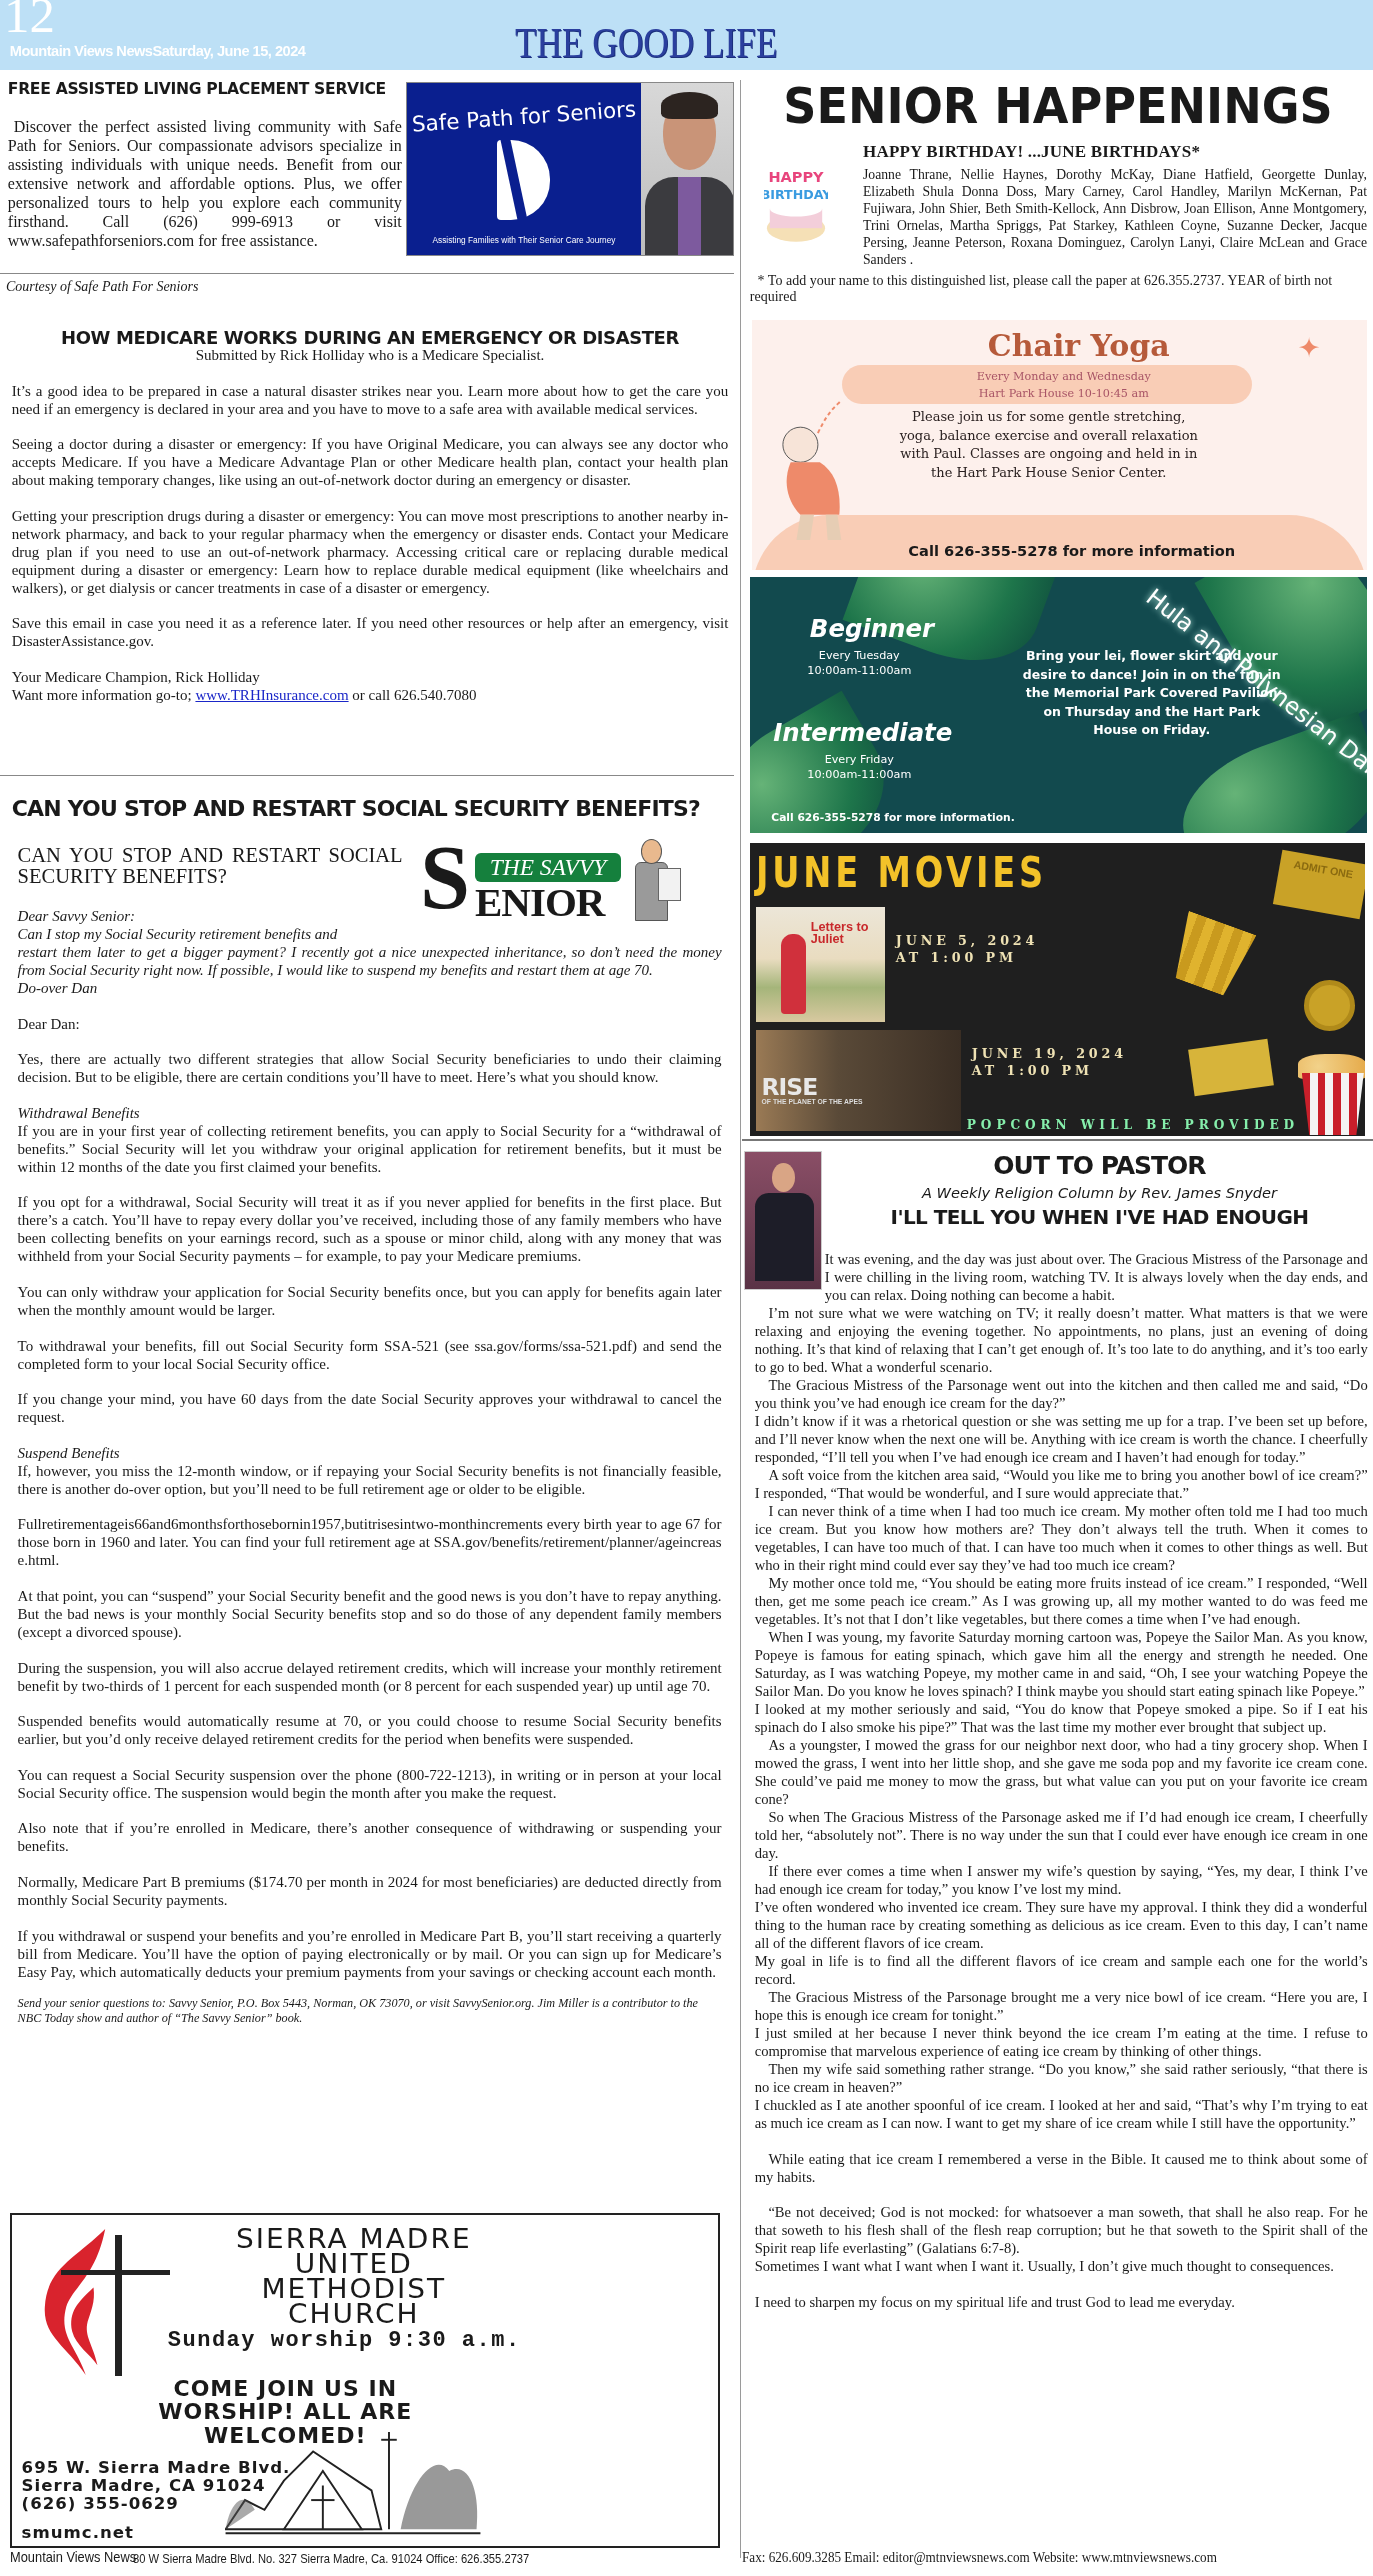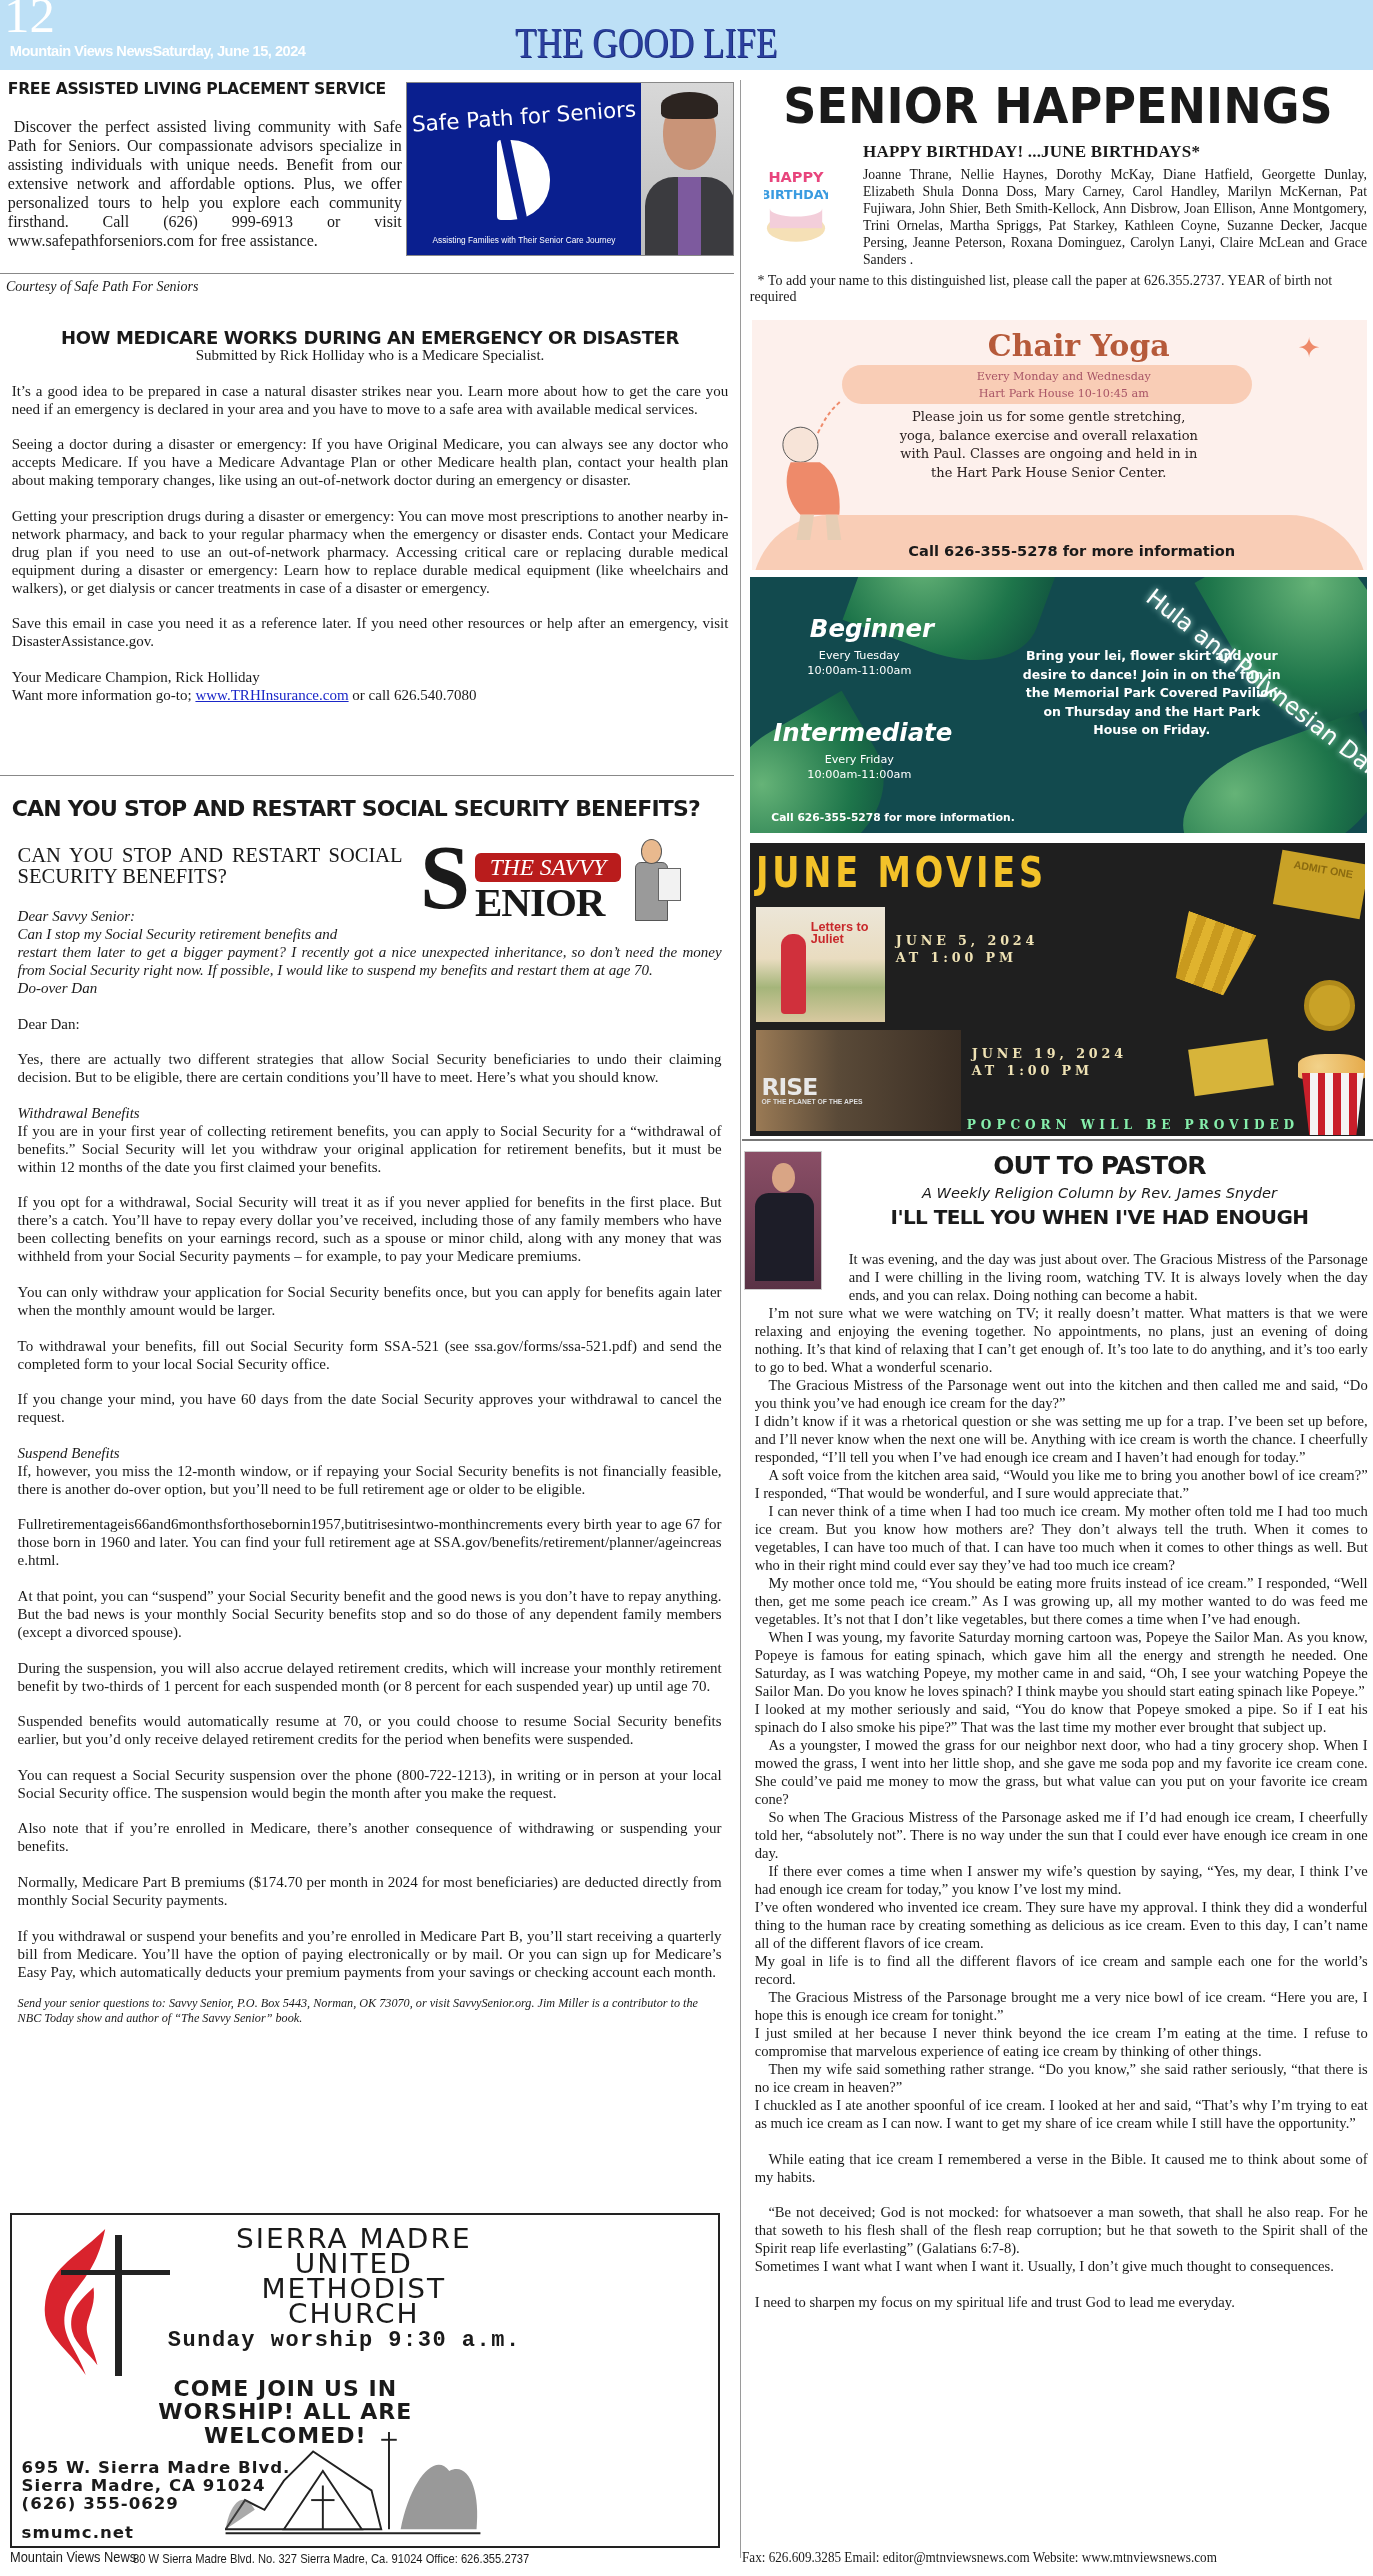--- a/index.html
+++ b/index.html
@@ -46,21 +46,21 @@
   .medicare .sub { text-align: center; font-size: 15px; margin-top: -1px; }
   .medicare .body { margin: 17.6px 11.7px 0 11.7px; }
   .link { color: #1a26c8; text-decoration: underline; }
 
   
   .ss { position: absolute; left: 0; top: 726px; width: 740px; }
   .ss h2 { font-size: 22px; margin-left: 11.7px; letter-spacing: -0.8px; }
   .ss .sub-title { position: absolute; left: 17.6px; top: 49px; width: 385px; font-size: 20.5px; line-height: 20.5px; text-align: justify; text-align-last: left; }
   .savvy-logo { position: absolute; left: 420px; top: 43px; width: 293px; height: 90px; }
   .savvy-logo .big-s { position: absolute; left: 0; top: -5.9px; font-family: "Liberation Serif", serif; font-weight: bold; font-size: 90px; color: #1a1a1a; line-height: 1; }
-  .savvy-logo .badge { position: absolute; left: 55px; top: 13.7px; width: 146px; height: 29px; background: #b91c1c; border-radius: 5.9px; color: #fff; font-style: italic; font-size: 23.4px; text-align: center; line-height: 29px; font-family: "Liberation Serif", serif; }
+  .savvy-logo .badge { position: absolute; left: 55px; top: 13.7px; width: 146px; height: 29px; background: #15803d; border-radius: 5.9px; color: #fff; font-style: italic; font-size: 23.4px; text-align: center; line-height: 29px; font-family: "Liberation Serif", serif; }
   .savvy-logo .enior { position: absolute; left: 55px; top: 43px; font-family: "Liberation Serif", serif; font-weight: bold; font-size: 41px; line-height: 1; letter-spacing: -1px; color: #1a1a1a; }
   .savvy-logo .man { position: absolute; left: 213px; top: 0; width: 43px; height: 88px; }
   .savvy-logo .man .h { position: absolute; left: 7.8px; top: 0; width: 21.5px; height: 25px; background: #e9b98e; border-radius: 50%; border: 1px solid #555; }
   .savvy-logo .man .b { position: absolute; left: 2px; top: 23.4px; width: 33px; height: 59px; background: #9a9a9a; border: 1px solid #555; border-radius: 5.9px 5.9px 0 0; }
   .savvy-logo .man .paper { position: absolute; left: 25px; top: 29px; width: 23.4px; height: 33px; background: #f2f2f2; border: 1px solid #666; }
   .ss .letter { position: absolute; left: 17.6px; top: 111px; width: 704px; }
   .ss .letter .it { font-style: italic; }
   .ss .q-narrow { width: 385px; }
   .ss .sign { font-size: 12.2px; line-height: 15px; font-style: italic; margin-top: 15.6px; }
 
@@ -126,21 +126,21 @@
   .pastor { position: absolute; left: 0; top: 1073px; width: 632px; }
   .pastor .photo { position: absolute; left: 2px; top: 7.8px; width: 78px; height: 139px; background: linear-gradient(180deg,#8a4e66 0%,#5a3346 100%); border: 1px solid #ccc; }
   .pastor .photo .h { position: absolute; left: 27px; top: 11.7px; width: 23.4px; height: 29px; background: #d9a585; border-radius: 50%; }
   .pastor .photo .b { position: absolute; left: 9.8px; top: 41px; width: 59px; height: 88px; background: #1d1d28; border-radius: 13.7px 13.7px 0 0; }
   .pastor h2 { position: absolute; left: 86px; top: 7.8px; width: 543px; text-align: center; font-family: "DejaVu Sans", sans-serif; font-weight: bold; font-size: 25px; letter-spacing: -1px; }
   .pastor .byline { position: absolute; left: 86px; top: 41px; width: 543px; text-align: center; font-family: "DejaVu Sans", sans-serif; font-style: italic; font-size: 14.6px; }
   .pastor h3 { position: absolute; left: 86px; top: 62px; width: 543px; text-align: center; font-family: "DejaVu Sans", sans-serif; font-weight: bold; font-size: 20px; letter-spacing: -0.6px; }
   .pastor .body { position: absolute; left: 12.7px; top: 107px; width: 613px; font-size: 14.6px; line-height: 18px; text-align: justify; }
   .pastor .body p { text-indent: 13.7px; }
   .pastor .body p.ni { text-indent: 0; }
-  .pastor .body p.first { margin-left: 94px; text-indent: 0; }
+  .pastor .body p.first { margin-left: 70px; text-indent: 0; }
   .pastor .body p.gap { margin-top: 17.6px; }
 
   
   .footer { position: absolute; left: 0; top: 2543px; width: 1374px; height: 29px; font-size: 13px; white-space: nowrap; }
   .footer .brand { position: absolute; left: 9.8px; top: 5.9px; font-family: "Liberation Sans", sans-serif; font-size: 14.6px; transform: scaleX(0.88); transform-origin: left; }
   .footer .addr { position: absolute; left: 133px; top: 7.8px; font-family: "Liberation Sans", sans-serif; font-size: 13px; transform: scaleX(0.86); transform-origin: left; }
   .footer .contact { position: absolute; left: 742px; top: 6.8px; font-family: "Liberation Serif", serif; font-size: 14px; transform: scaleX(0.94); transform-origin: left; }
 </style>
 </head>
 <body>

